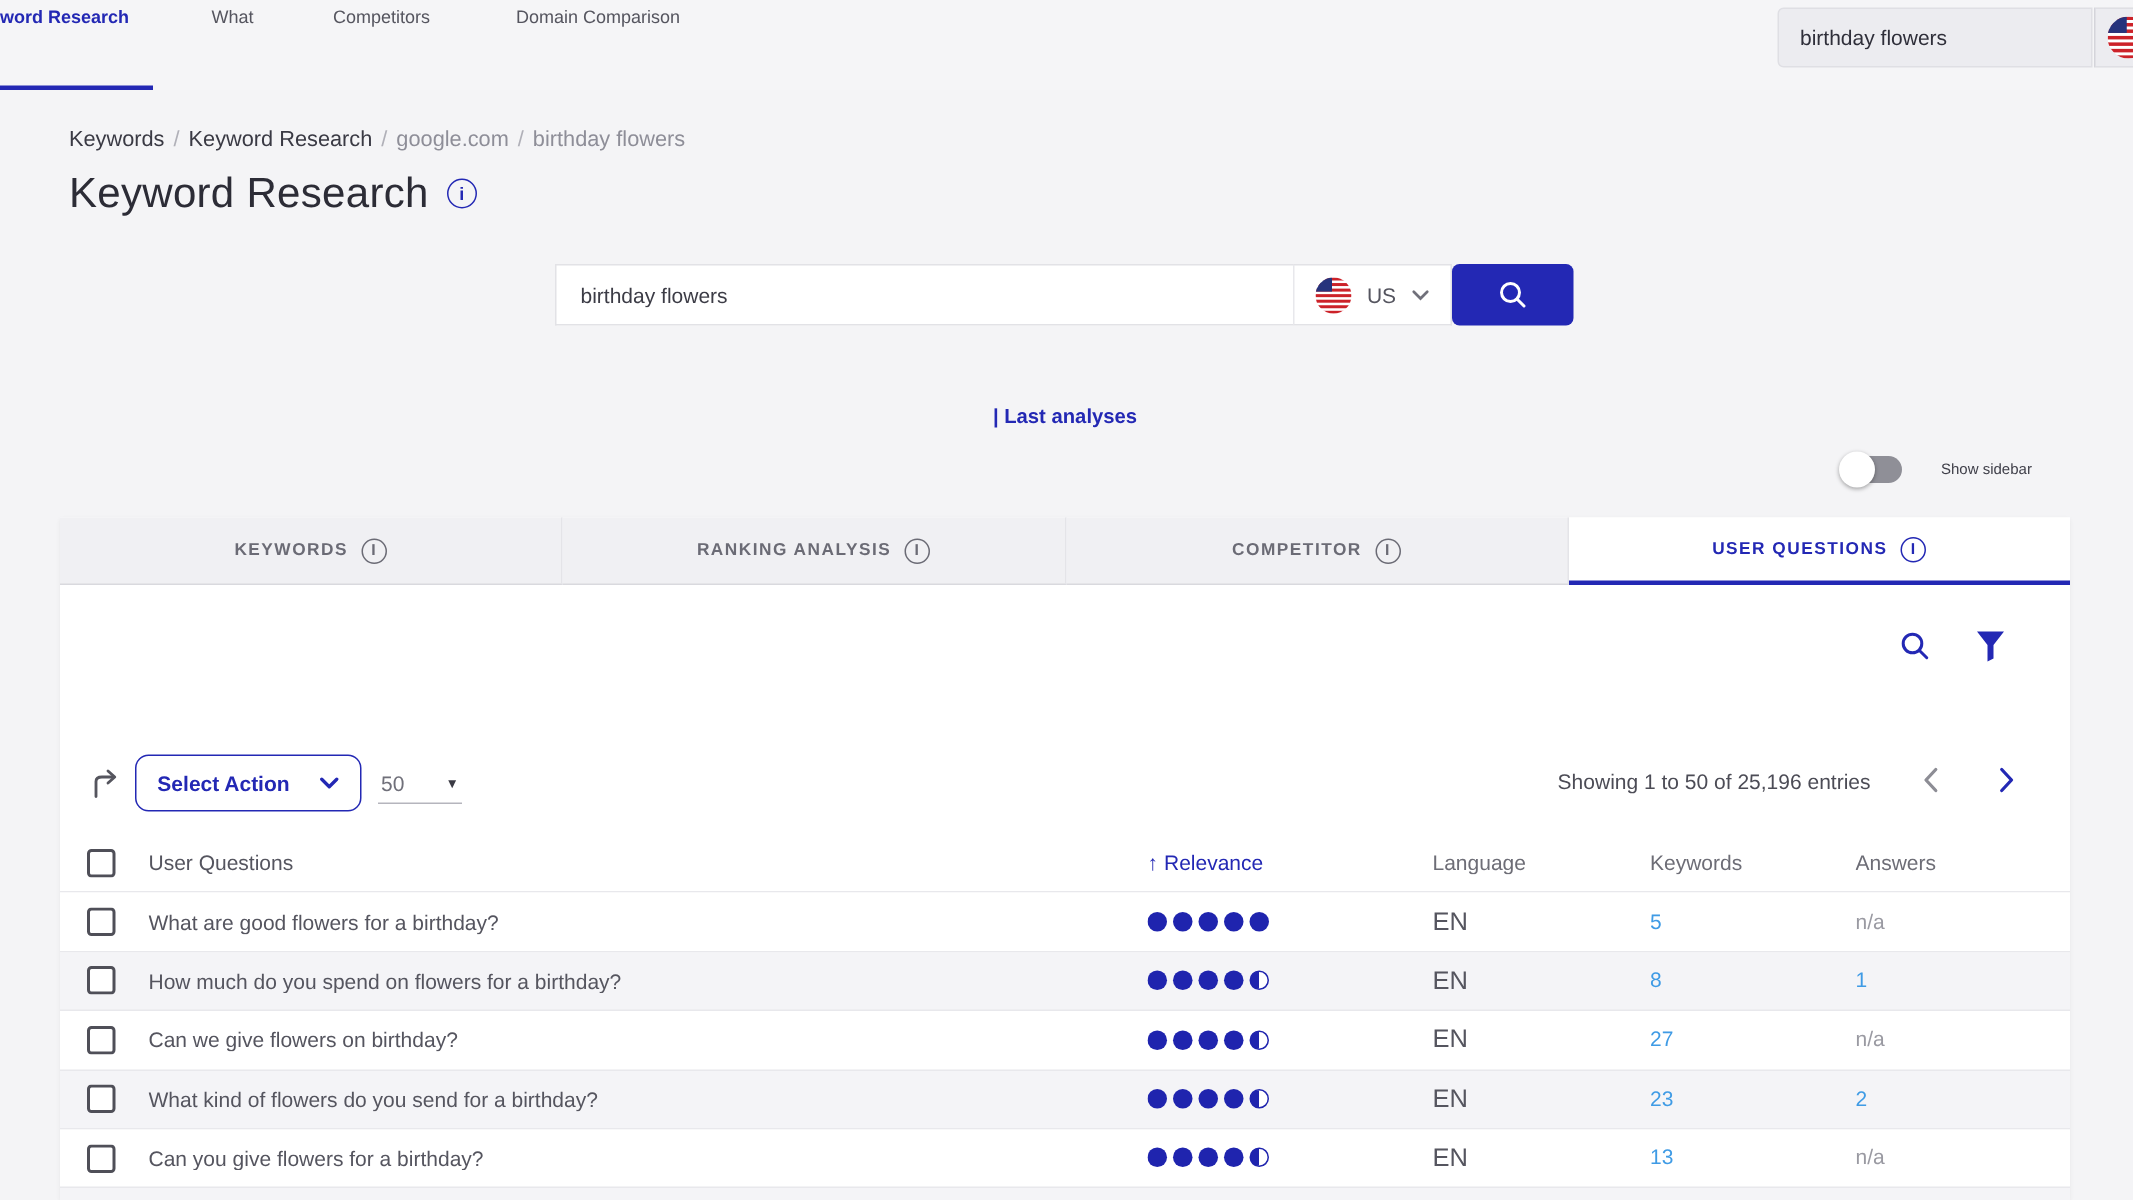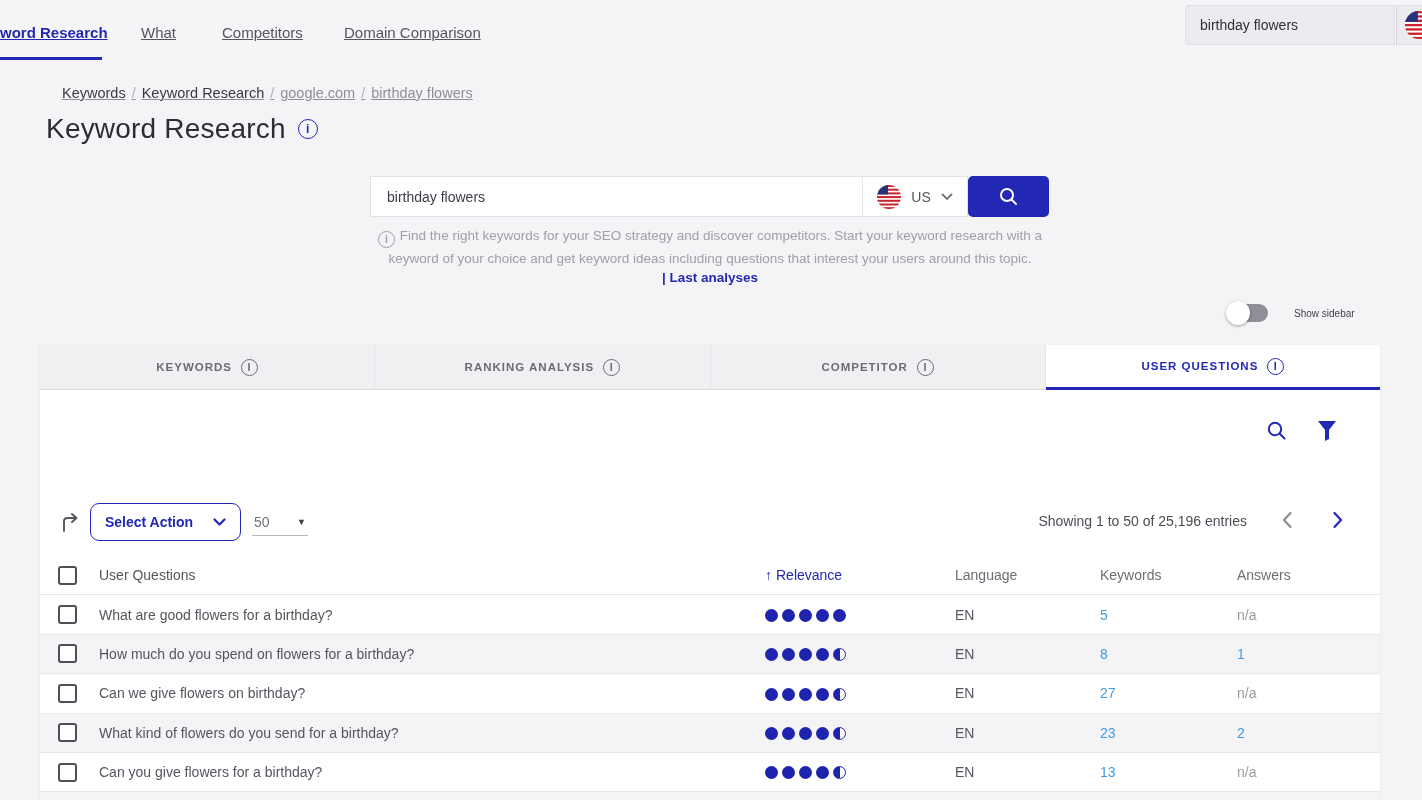--- a/index.html
+++ b/index.html
@@ -2,29 +2,29 @@
 <html><head>
 <meta charset="utf-8">
 <style>
   * { margin:0; padding:0; box-sizing:border-box; }
   html,body { width:1422px; height:800px; overflow:hidden; }
   body { font-family:"Liberation Sans", sans-serif; background:#f4f4f6; color:#3c3c46; }
   .stage { position:relative; width:1422px; height:800px; background:#f4f4f6; overflow:hidden; }
 
   
   .topnav { position:absolute; left:0; top:0; width:1422px; height:60px; background:#f5f5f7; }
-  .nav-item { position:absolute; top:24px; font-size:15px; color:#55555f; cursor:pointer; white-space:nowrap;text-decoration:underline; }
+  .nav-item { position:absolute; top:4px; font-size:12px; color:#55555f; cursor:pointer; white-space:nowrap; }
   .nav-item.active { color:#2328b4; font-weight:600; }
   .nav-underline { position:absolute; left:0; top:57px; width:102px; height:3px; background:#2328b4; }
   .nav-search { position:absolute; left:1185px; top:5px; width:210px; height:40px; background:#ececf0; border:1px solid #dfdfe4; border-radius:4px 0 0 4px; display:flex; align-items:center; padding:0 14px; }
   .nav-search input { border:none; outline:none; background:transparent; font-family:inherit; font-size:14px; color:#2f2f3a; width:100%; }
   .nav-flagbox { position:absolute; left:1396px; top:5px; width:40px; height:40px; background:#ececf0; border:1px solid #dfdfe4; border-left:1px solid #d4d4da; display:flex; align-items:center; padding-left:8px; }
 
   
-  .breadcrumb { position:absolute; left:62px; top:85px; font-size:14.5px; color:#8e8e98;text-decoration:underline; }
+  .breadcrumb { position:absolute; left:46px; top:85px; font-size:14.5px; color:#8e8e98; }
   .breadcrumb .bc-strong { color:#3a3a44; }
   .breadcrumb .bc-sep { color:#b0b0b8; margin:0 6px; }
   .page-title-row { position:absolute; left:46px; top:113px; display:flex; align-items:center; gap:12px; }
   .page-title { font-size:28px; font-weight:500; color:#2c2c36; letter-spacing:0.2px; }
 
   .info-i { display:inline-flex; align-items:center; justify-content:center; border-radius:50%; border:1.6px solid currentColor; font-style:normal; font-weight:600; flex:none; }
   .info-i.lg { width:20px; height:20px; font-size:12px; color:#2328b4; }
   .info-i.sm { width:17px; height:17px; font-size:10.5px; }
 
   
@@ -73,21 +73,21 @@
   .cell { overflow:hidden; white-space:nowrap; }
   .c-check { padding-left:18px; }
   .cb { appearance:none; -webkit-appearance:none; width:19px; height:19px; border:2px solid #4f4f58; border-radius:3px; background:#fff; cursor:pointer; display:block; }
   .c-q { font-size:14px; color:#55555f; }
   .sort-head { color:#2328b4; font-weight:500; cursor:pointer; }
   .sort-head .arrow { margin-right:4px; }
   .head-label { cursor:pointer; }
   .dot { display:inline-block; width:13px; height:13px; border-radius:50%; margin-right:4px; vertical-align:middle; }
   .dot.full { background:#1f24ae; }
   .dot.half { border:1.6px solid #1f24ae; background:linear-gradient(90deg,#1f24ae 50%, #ffffff 50%); }
-  .c-lang { font-size:14px; color:#55555f; }
+  .c-lang { font-size:17px; color:#55555f; }
   .num-link { font-size:14px; color:#3f9be5; text-decoration:none; cursor:pointer; }
   .na { font-size:14px; color:#9a9aa2; }
   .next-row-sliver { height:9px; background:#f4f4f7; }
 </style>
 </head>
 <body>
 
 <div class="stage">
 
   <div class="topnav">
@@ -159,21 +159,20 @@
       </svg>
     </div>
     <button class="kw-search-btn">
       <svg width="21" height="21" viewBox="0 0 21 21">
         <circle cx="9" cy="9" r="6" fill="none" stroke="#ffffff" stroke-width="2"></circle>
         <line x1="13.5" y1="13.5" x2="18" y2="18" stroke="#ffffff" stroke-width="2" stroke-linecap="round"></line>
       </svg>
     </button>
   </div>
 
-  <div class="kw-desc"><span class="info-i sm">i</span><span>Find the right keywords for your SEO strategy and discover competitors. Start your keyword research with a keyword of your choice and get keyword ideas including questions that interest your users around this topic.</span></div>
   <div class="last-analyses">| Last analyses</div>
 
   <div class="toggle-row">
     <div class="toggle">
         <div class="knob"></div>
       </div>
     <span class="toggle-label">Show sidebar</span>
   </div>
 
   <div class="panel">

